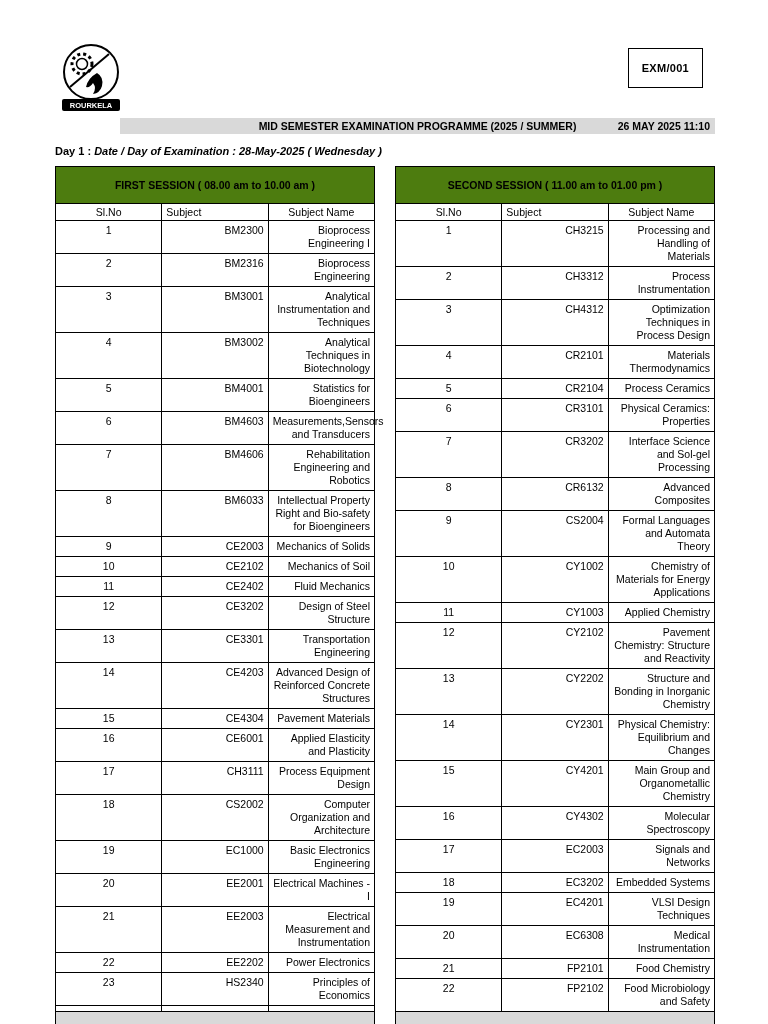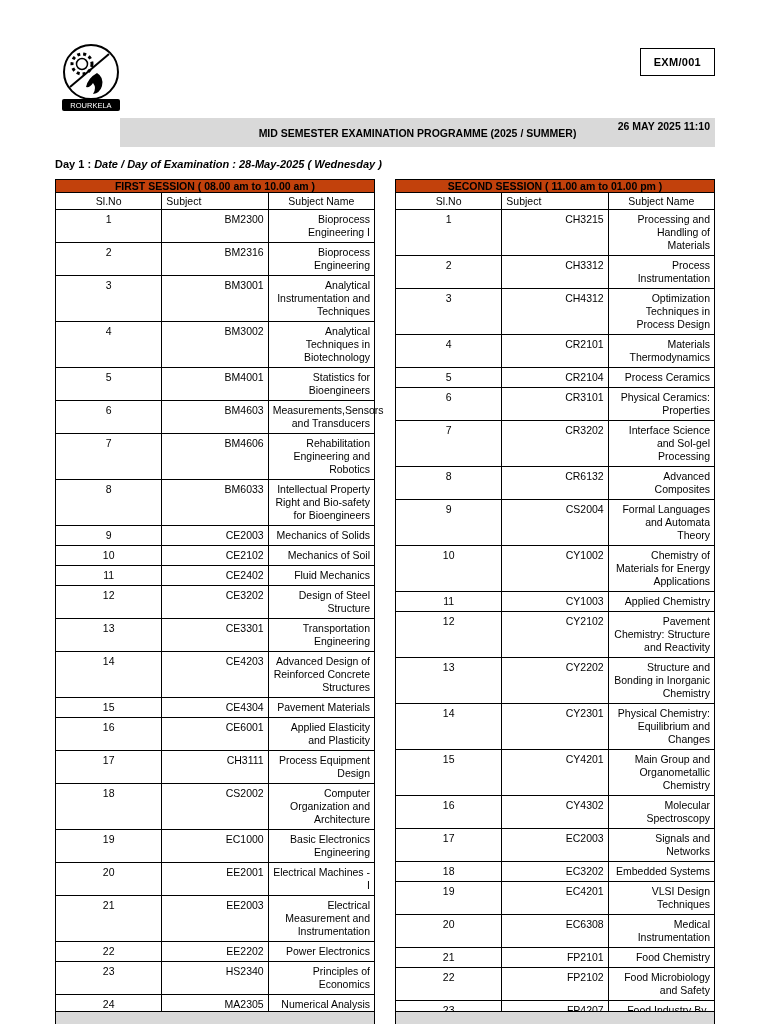--- a/index.html
+++ b/index.html
@@ -8,51 +8,51 @@
     background:#ffffff;
     color:#000;
     font-family:"Liberation Sans", sans-serif;
     position:relative;
     overflow:hidden;
   }
   .page { width:768px; height:1024px; position:relative; padding:42px 53px 0 55px; }
 
   
   .header { position:relative; height:74px; text-align:center; }
-  .logo { position:absolute; left:2px; top:0; width:68px; height:72px; }
+  .logo { position:absolute; left:2px; top:0; width:68px; height:72px;font-weight:bold; }
   .badge {
-    position:absolute; right:0; top:6px;
+    position:absolute; right:12px; top:6px;
     border:1px solid #000; font-weight:bold; font-size:11px;
-    padding:7px 13px; letter-spacing:0.3px;text-align:right;
+    padding:13px 13px; letter-spacing:0.3px;text-align:right;
   }
   .title-hindi { padding-top:13px; font-size:17px; line-height:20px; }
   .title-english { font-size:15px; font-weight:bold; letter-spacing:0.4px; margin-top:3px; }
 
   
   .prog-bar {
     margin-left:65px; margin-top:2px;
-    background:#d9d9d9; height:29px;
+    background:#d9d9d9; height:16px;
     display:flex; align-items:center; position:relative;
     font-size:10.5px; font-weight:bold;
   }
   .prog-title { flex:1; text-align:center; }
   .prog-date { position:absolute; right:5px; top:2px;text-align:center; }
 
   
   .day-heading { font-size:11px; font-weight:bold; margin:11px 0 9px 0; }
   .day-date { font-style:italic; }
 
   
   .tables { display:flex; gap:20px; align-items:flex-start; }
   .session { flex:1; min-width:0; }
   table { border-collapse:collapse; width:100%; font-size:10.5px; table-layout:fixed; }
   th, td { border:1px solid #000; }
   .session-title {
-    background:#c2410c; font-weight:bold; text-align:center;
-    padding:0 2px; font-size:10.5px;
+    background:#4d7c0f; font-weight:bold; text-align:center;
+    padding:12px 2px; font-size:10.5px;
   }
   .col-head th { font-weight:normal; padding:2px 2px; font-size:10.5px; }
   th.c-slno, td.c-slno { width:30px; text-align:center; }
   th.c-subj, td.c-subj { width:52px; }
   th.c-subj { text-align:left; padding-left:4px; }
   td { padding:3px 4px; vertical-align:top; line-height:13px; }
   td.c-subj { text-align:right; }
   td.c-name { text-align:right; }
 
   

